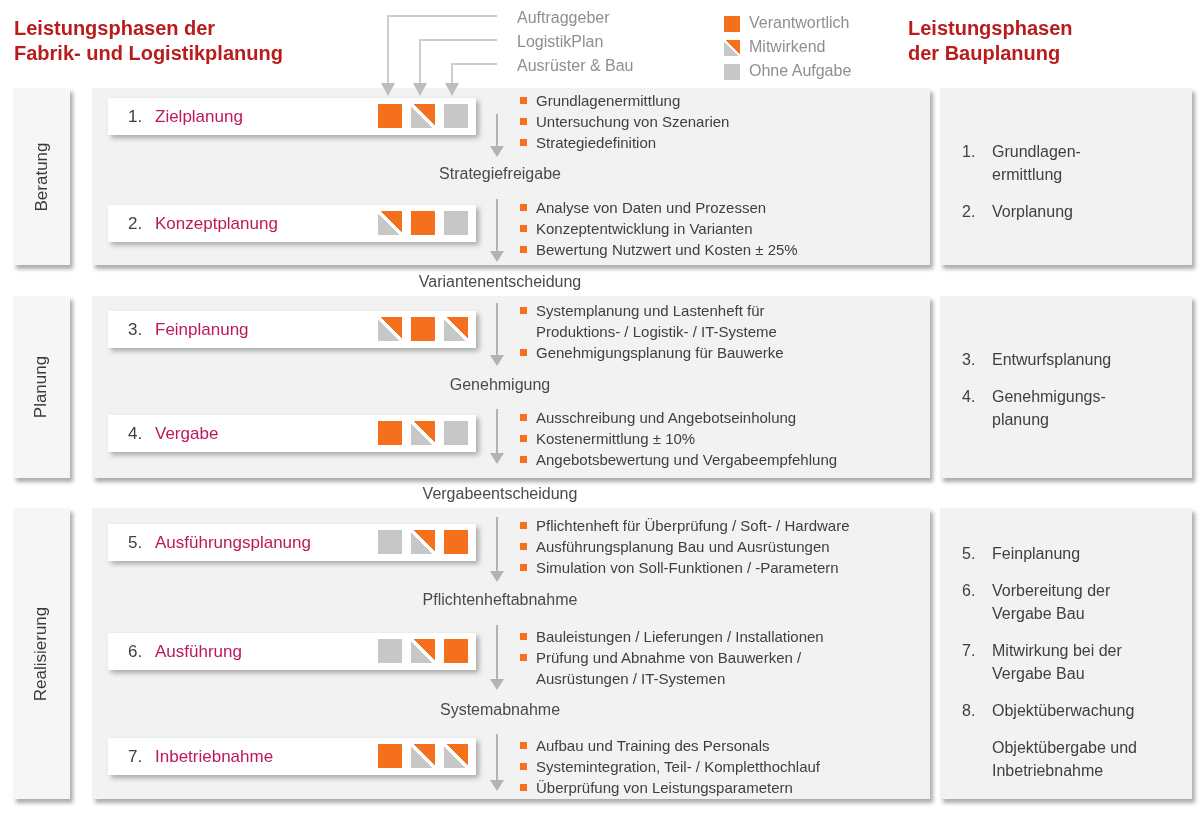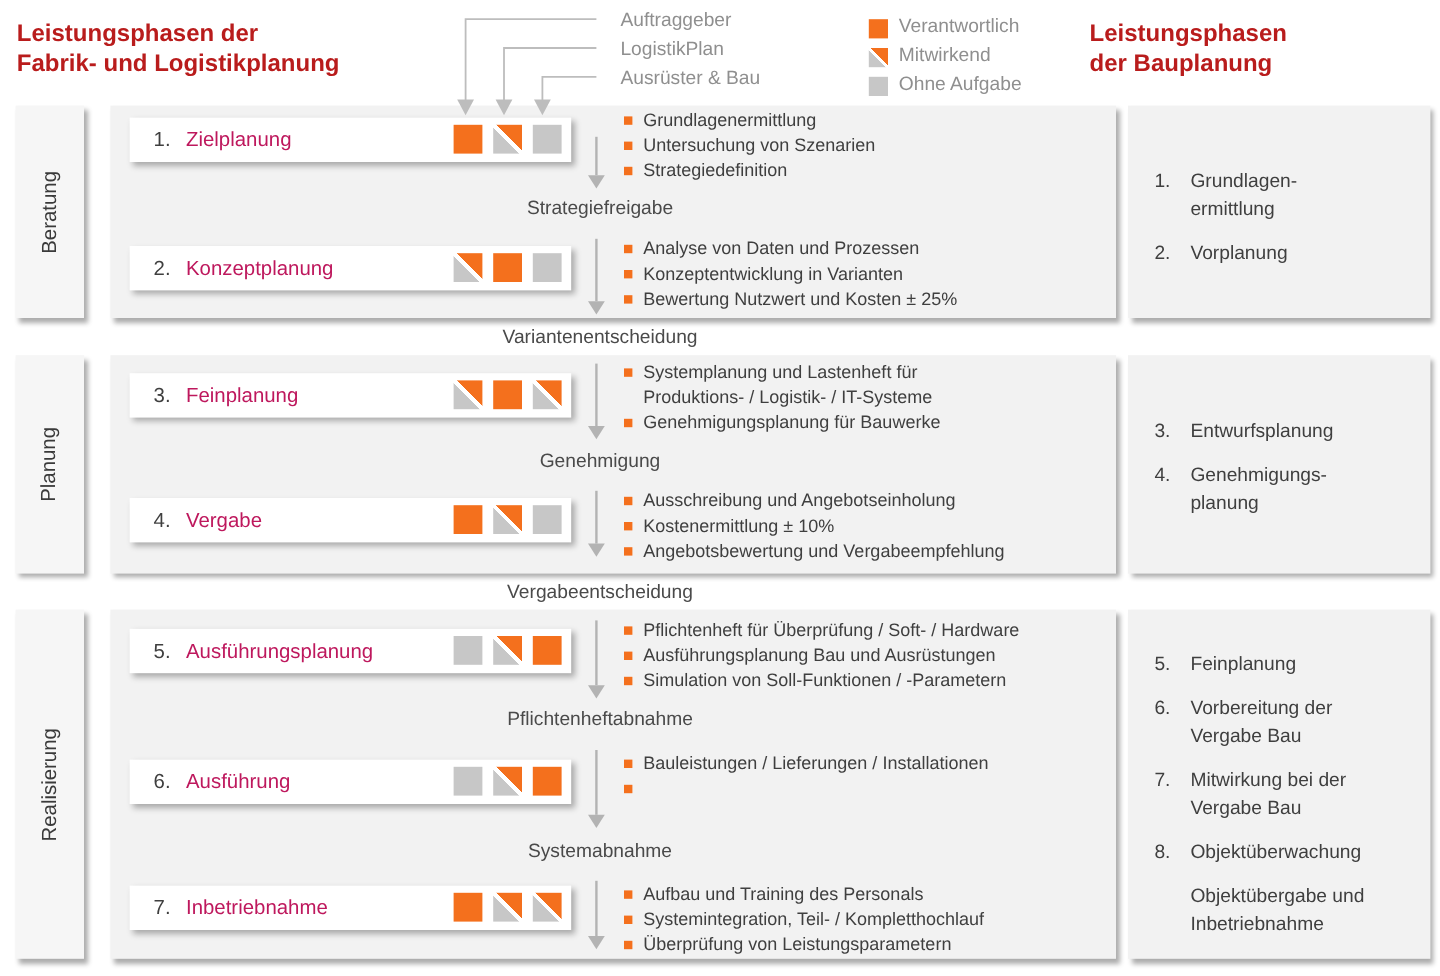--- a/index.html
+++ b/index.html
@@ -261,20 +261,22 @@
       <span class="sq lg sq-verantwortlich"></span>
     </span>
   </div>
   <div class="bullets" style="top:626px">
     <div class="bullet">
         <span class="bsq"></span>
         <span class="btext">Bauleistungen / Lieferungen / Installationen</span>
       </div>
     <div class="bullet">
         <span class="bsq"></span>
+        <span class="btext">Prüfung und Abnahme von Bauwerken /
+Ausrüstungen / IT-Systemen</span>
       </div>
   </div>
   <div class="fline" style="top:625px;height:54px"></div>
   <div class="fhead" style="top:679px"></div>
   <div class="decision" style="top:701px">Systemabnahme</div>
 
   <div class="phase" style="top:738px">
     <span class="pnum">7.</span>
     <span class="pname">Inbetriebnahme</span>
     <span class="psquares">

